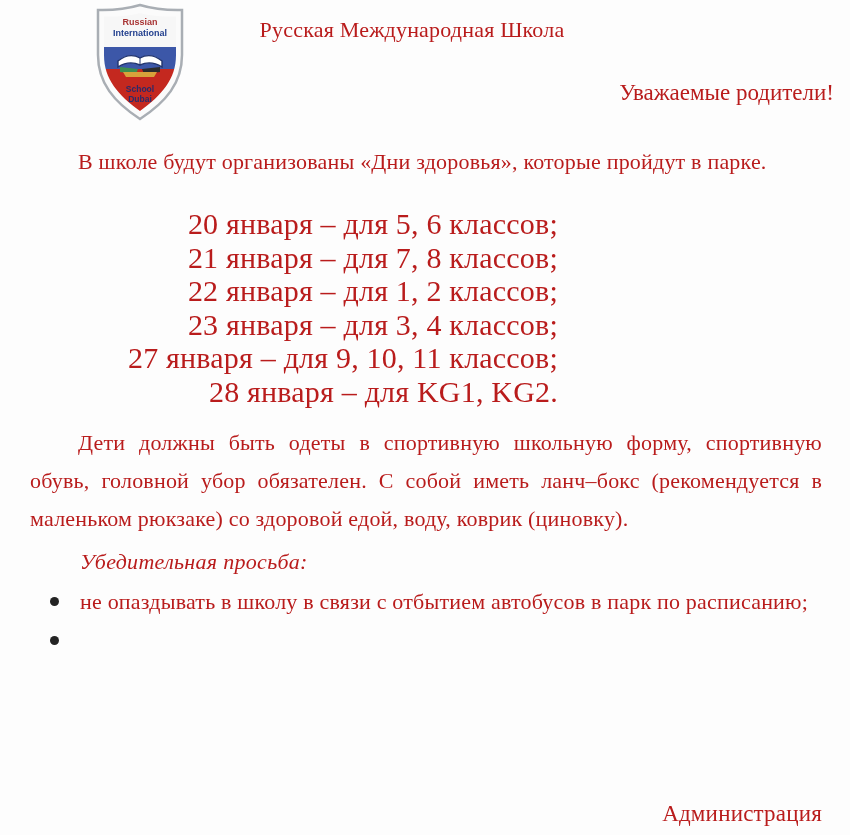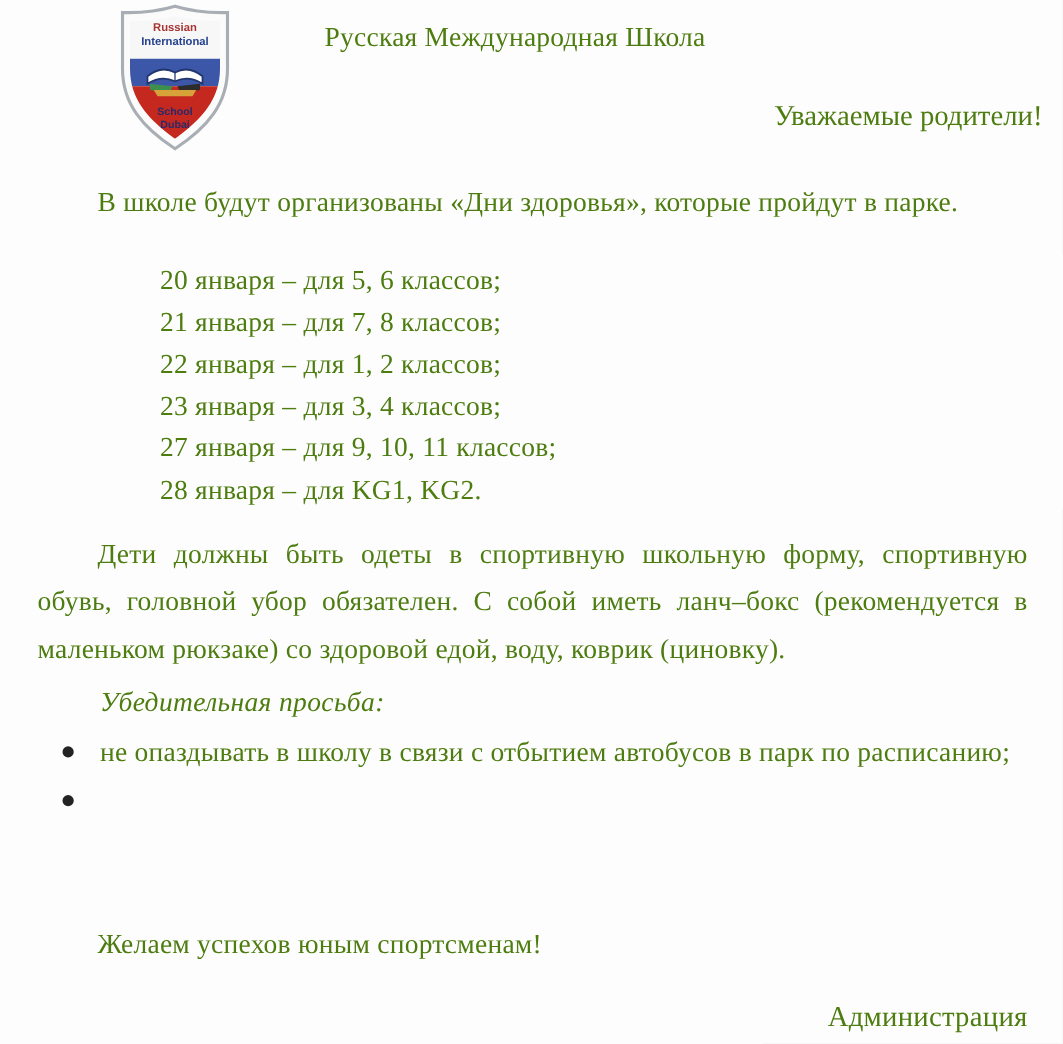--- a/index.html
+++ b/index.html
@@ -4,21 +4,21 @@
 <style>
   html, body { margin: 0; padding: 0; }
   body { background: #e9e9e9; }
   .page {
     position: relative;
     width: 850px;
     height: 835px;
     margin: 0 auto;
     background: #fdfdfd;
     font-family: "Liberation Serif", "DejaVu Serif", serif;
-    color: #4d7c0f;
+    color: #b91c1c;
     overflow: hidden;
   }
   
   .logo {
     position: absolute;
     left: 90px;
     top: 2px;
     width: 100px;
     height: 120px;
   }
@@ -55,23 +55,24 @@
     top: 143px;
     text-indent: 48px;
   }
   .schedule {
     position: absolute;
     left: 128px;
     top: 207px;
     margin: 0;
     padding: 0;
     list-style: none;
-    font-size: 22px;
+    font-size: 30px;
     line-height: 33.5px;
     letter-spacing: 0.2px;
+    text-align: right;
   }
   .requirements {
     top: 424px;
     text-indent: 48px;
     text-align: justify;
   }
   .request-heading {
     position: absolute;
     left: 80px;
     top: 549px;
@@ -177,17 +178,16 @@
   <ul class="bullets">
     <li>
       <span class="bullet-dot"></span>
       <span>не опаздывать в школу в связи с отбытием автобусов в парк по расписанию;</span>
     </li>
     <li>
       <span class="bullet-dot"></span>
     </li>
   </ul>
 
-  <div class="closing">Желаем успехов юным спортсменам!</div>
 
   <div class="signature">Администрация</div>
 
 </div>
 
 </body></html>

